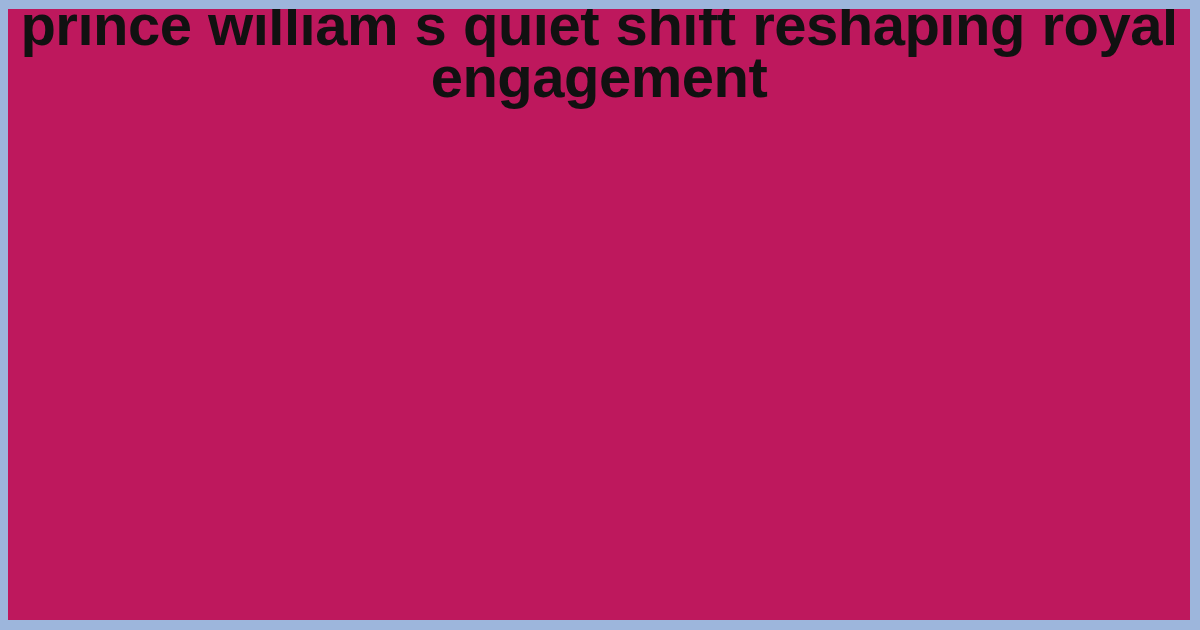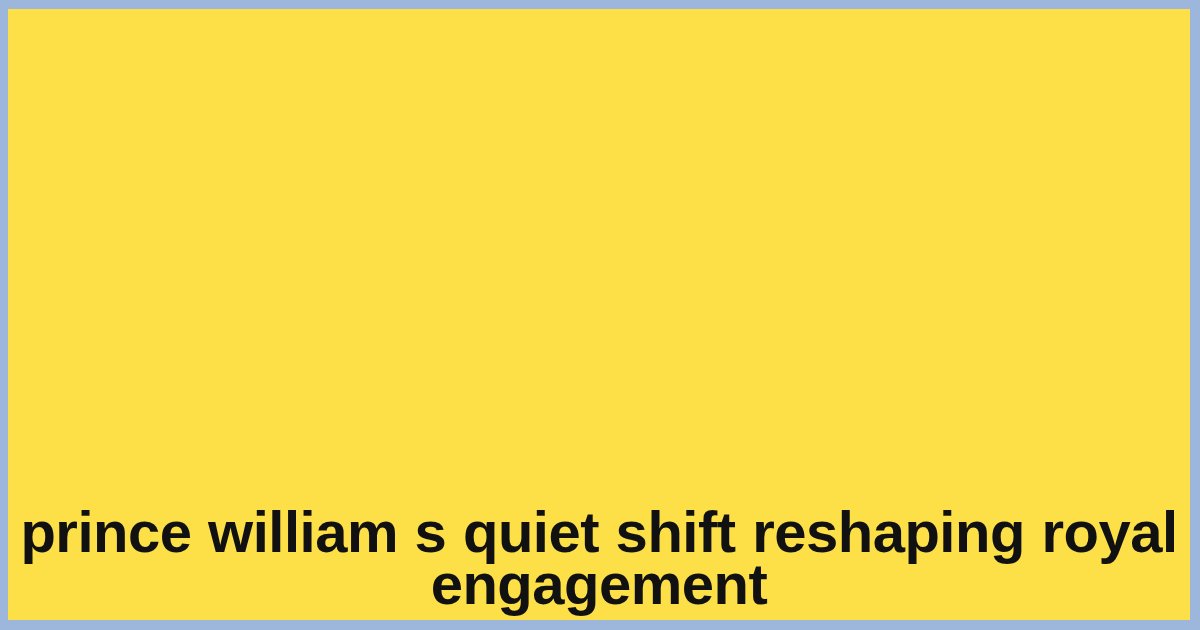--- a/index.html
+++ b/index.html
@@ -23,23 +23,23 @@
     height: 630px;
     background: #9db6dc;
     padding: 9px 10px 10px 8px;
     display: block;
   }
 
   .og-card__inner {
     box-sizing: border-box;
     width: 100%;
     height: 100%;
-    background: #fde047;
+    background: #be185d;
     display: flex;
-    align-items: flex-end;
+    align-items: flex-start;
     justify-content: center;
     overflow: hidden;
   }
 
   .og-card__headline {
     display: block;
     width: 100%;
     margin: 0;
     padding: 0 10px;
     box-sizing: border-box;

